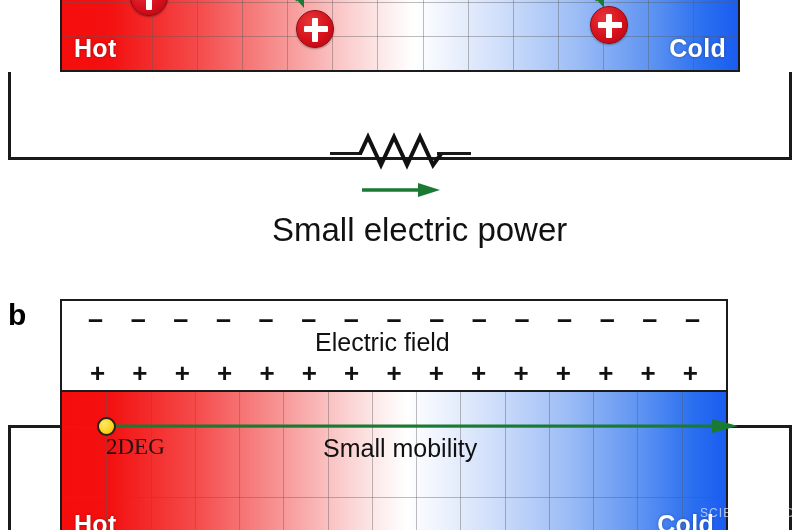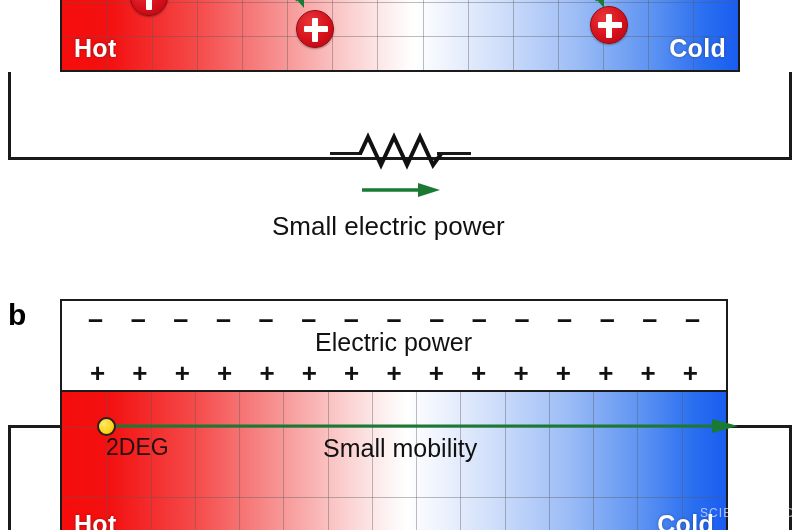--- a/index.html
+++ b/index.html
@@ -60,21 +60,21 @@
                   font-family:"Liberation Sans", sans-serif; }
 
   .whitebox { position:absolute; background:#fff; border:2px solid #1b1b1b; }
 
   .dot2deg {
     position:absolute; width:19px; height:19px; border-radius:50%;
     background:radial-gradient(circle at 35% 32%, #ffe96b 0%, #ffd21a 60%, #f0b400 100%);
     border:2px solid #2a2118;
   }
   .label2deg { position:absolute; font-size:23px; color:#231010;
-               font-family:Liberation Sans, sans-serif;text-align:right; }
+               font-family:Liberation Serif, serif;text-align:right; }
 
   .watermark { position:absolute; font-size:12px; letter-spacing:1.1px;
                color:rgba(255,255,255,.62); font-family:"Liberation Sans", sans-serif; }
 </style>
 </head>
 <body>
 
 <div id="root">
 
   <div class="wire" style="left:8px;  top:72px;  width:3px;  height:88px;"></div>
@@ -86,21 +86,21 @@
 
   <svg class="abs" style="left:352px; top:125px; width:100px; height:45px;" viewBox="0 0 100 45">
     <polyline points="8,29 16,12 29,40 42,12 55,40 68,12 81,40 89,29" fill="none" stroke="#111" stroke-width="4" stroke-linejoin="miter" stroke-linecap="butt"></polyline>
   </svg>
 
   <svg class="abs" style="left:360px; top:180px; width:82px; height:20px;" viewBox="0 0 82 20">
     <line x1="2" y1="10" x2="60" y2="10" stroke="#1a7a33" stroke-width="3.5"></line>
     <polygon points="58,3 80,10 58,17" fill="#1a7a33"></polygon>
   </svg>
 
-  <div class="plaintext" style="left:272px; top:211px; font-size:26px;">Small electric power</div>
+  <div class="plaintext" style="left:272px; top:211px; font-size:33px;">Small electric power</div>
 
   <div class="gradbar" style="left:60px; top:-34px; width:680px; height:106px;">
     <div class="gridlines">
       <div class="gl-v" style="left:6.66%"></div>
       <div class="gl-v" style="left:13.33%"></div>
       <div class="gl-v" style="left:20%"></div>
       <div class="gl-v" style="left:26.66%"></div>
       <div class="gl-v" style="left:33.33%"></div>
       <div class="gl-v" style="left:40%"></div>
       <div class="gl-v" style="left:46.66%"></div>
@@ -146,21 +146,21 @@
     <span>–</span>
     <span>–</span>
     <span>–</span>
     <span>–</span>
     <span>–</span>
     <span>–</span>
     <span>–</span>
     <span>–</span>
   </div>
 
-  <div class="plaintext" style="left:315px; top:328px; font-size:25px;">Electric power</div>
+  <div class="plaintext" style="left:315px; top:328px; font-size:25px;">Electric field</div>
 
   <div class="signrow plusrow" style="left:90px; top:361px; width:608px; height:24px;">
     <span>+</span>
     <span>+</span>
     <span>+</span>
     <span>+</span>
     <span>+</span>
     <span>+</span>
     <span>+</span>
     <span>+</span>

